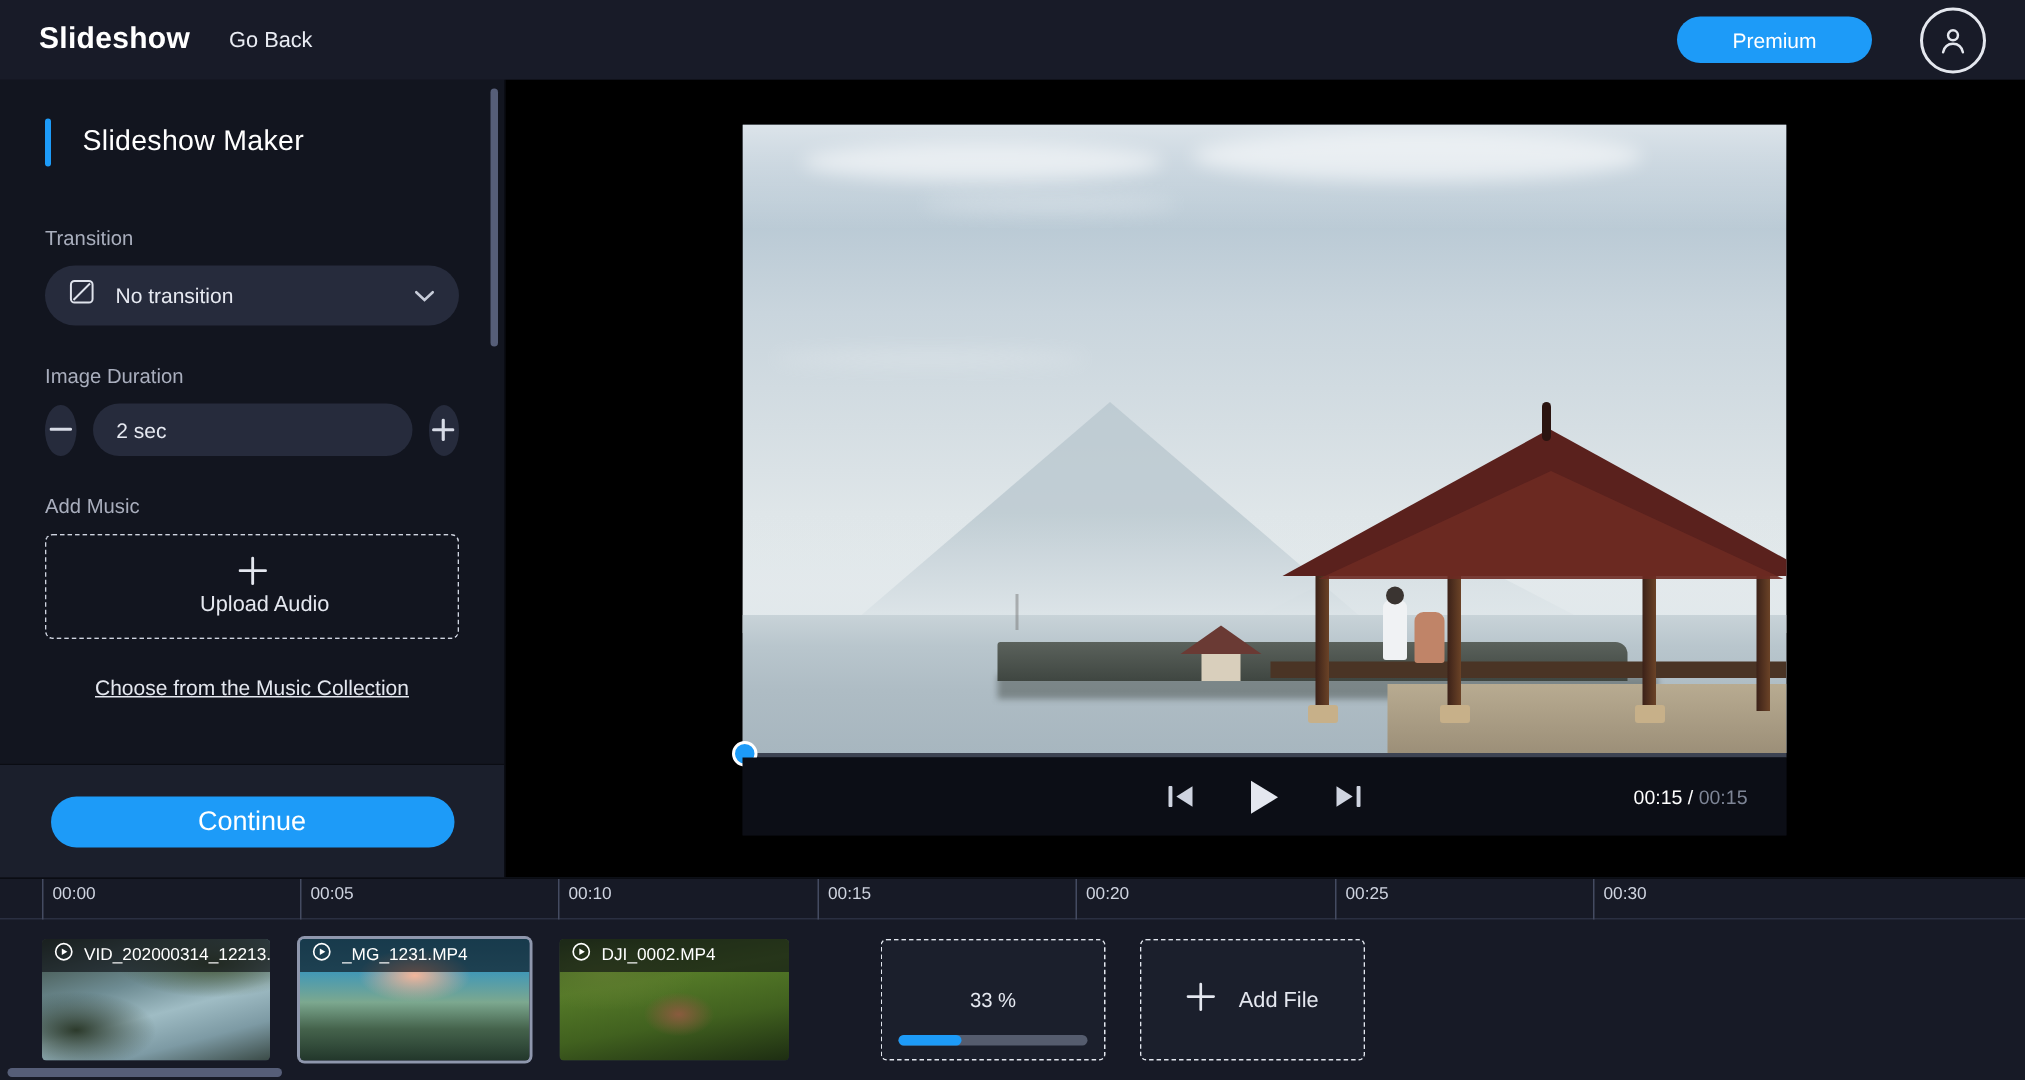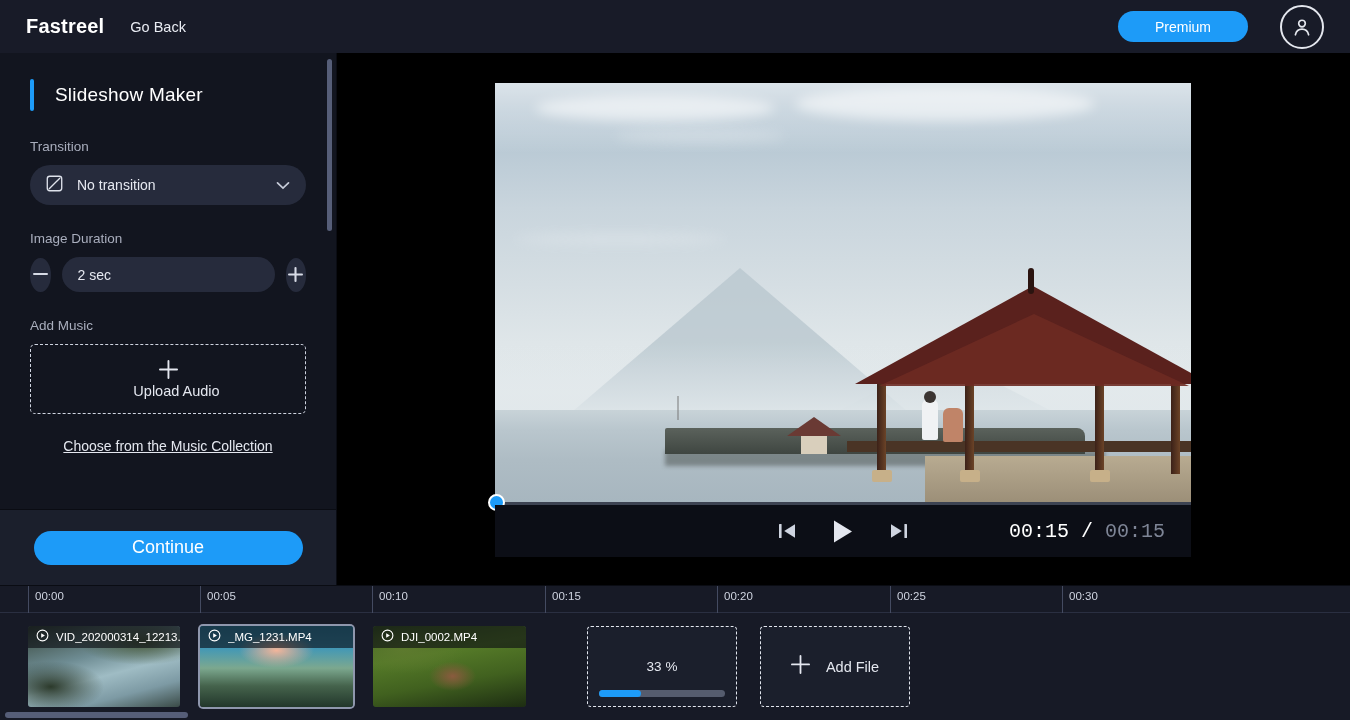--- a/index.html
+++ b/index.html
@@ -59,21 +59,21 @@
     position: relative;
     border-right: 1px solid #0a0c13;
   }
   .sidebar-scroll {
     flex: 1 1 auto; position: relative;
     padding: 0 30px;
     background: #12151f;
     overflow: hidden;
   }
   .sb-title-row {
-    display: flex; align-items: center; margin-top: 26px; margin-bottom: 28px;
+    display: flex; align-items: center; margin-top: 26px; margin-bottom: 40px;
   }
   .sb-accent {
     width: 4px; height: 32px; background: #1d9bf8; border-radius: 2px;
   }
   .sb-title {
     margin-left: 21px; color: #ffffff; font-size: 19px; letter-spacing: .2px;
   }
   .sb-label {
     color: #a9aebd; font-size: 13.5px; margin-bottom: 11px;
   }
@@ -273,21 +273,21 @@
   }
   .transport {
     position: absolute; left: 0; right: 0;
     display: flex; align-items: center; justify-content: center; gap: 27px;
   }
   .tbtn {
     background: none; border: none; cursor: pointer; padding: 4px;
     display: flex; align-items: center; justify-content: center;
   }
   .timecode {
-    position: absolute; right: 26px; font-size: 20px; color: #ffffff; font-family: Liberation Mono, monospace;
+    position: absolute; right: 26px; font-size: 13px; color: #ffffff;
   }
   .timecode .tot { color: #7e8596; }
 
   
   .timeline {
     flex: 0 0 135px; background: #171a26;
     position: relative; border-top: 1px solid #0a0c13;
     overflow: hidden;
   }
   .ruler {
@@ -361,21 +361,21 @@
       radial-gradient(ellipse 55% 40% at 20% 30%, #5d7a2e, transparent 72%),
       linear-gradient(170deg, #3d5a22 0%, #557a28 35%, #41611f 65%, #1d2d12 100%);
   }
 </style>
 </head>
 <body>
 
 <div class="app">
 
   <div class="header">
-    <div class="brand">Fastreel</div>
+    <div class="brand">Slideshow</div>
     <div class="goback">Go Back</div>
     <div class="header-spacer"></div>
     <button class="premium-btn">Premium</button>
     <div class="avatar">
       <svg width="22" height="22" viewBox="0 0 24 24" fill="none" stroke="#e4e7ee" stroke-width="1.8">
         <circle cx="12" cy="8.2" r="3.6"></circle>
         <path d="M4.8 20.5c.9-4.1 3.8-6.2 7.2-6.2s6.3 2.1 7.2 6.2" stroke-linecap="round"></path>
       </svg>
     </div>
   </div>

